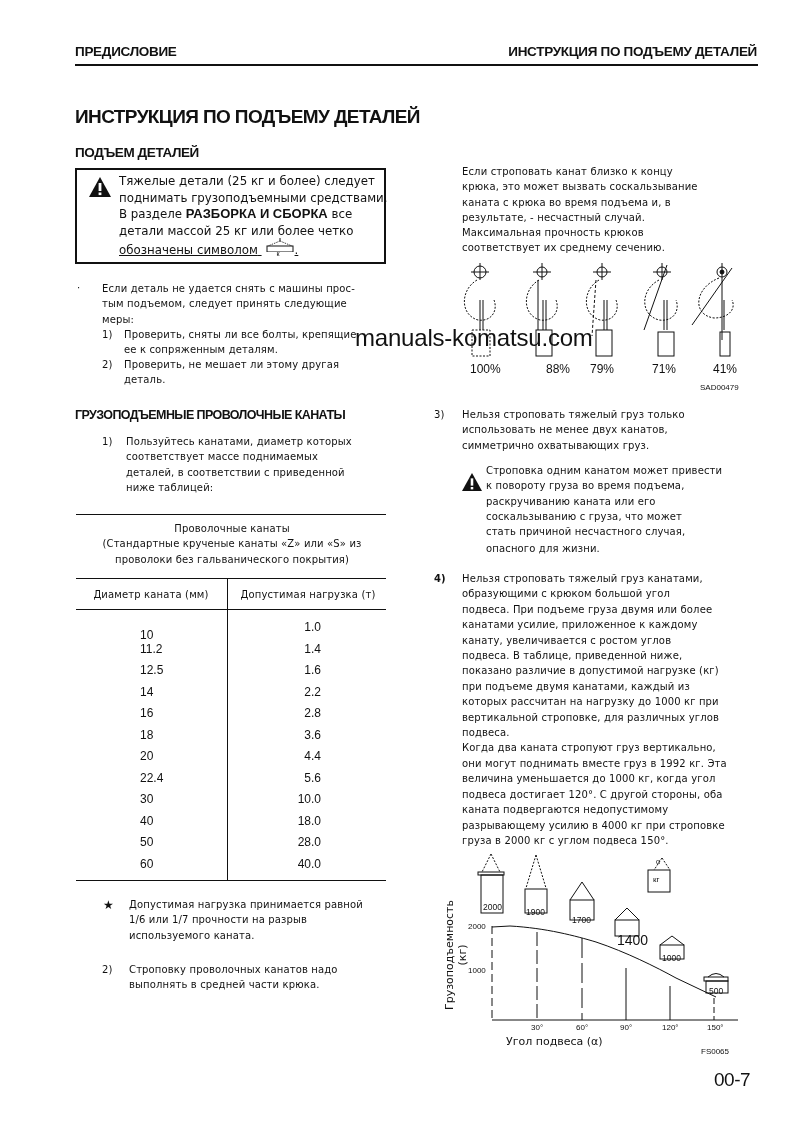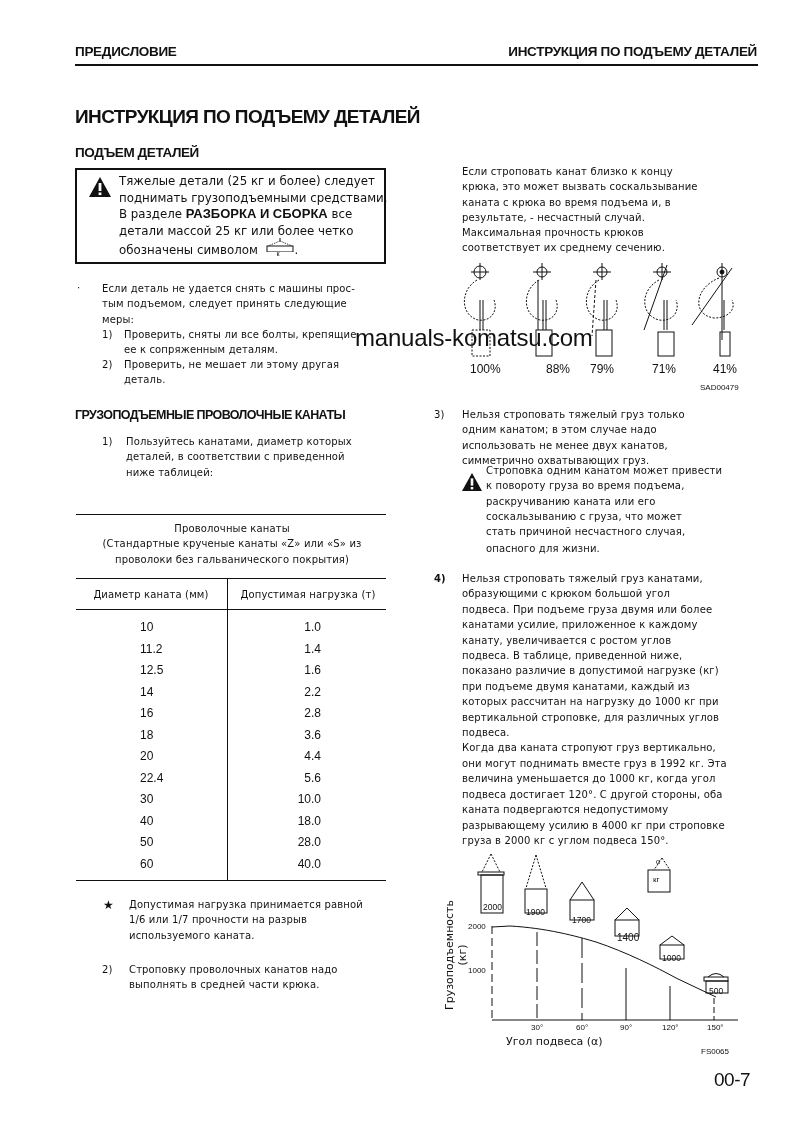--- a/index.html
+++ b/index.html
@@ -37,21 +37,21 @@
 <svg class="abs warn-icon" style="left:88px; top:176px;" viewBox="0 0 24 22">
   <path d="M12 1 L23 21 L1 21 Z" fill="#111"></path>
   <rect x="10.6" y="7" width="2.8" height="8" fill="#fff"></rect>
   <rect x="10.6" y="16.5" width="2.8" height="2.6" fill="#fff"></rect>
 </svg>
 <div class="abs warn-text">
   <div>Тяжелые детали (25 кг и более) следует</div>
   <div>поднимать грузоподъемными средствами.</div>
   <div><span>В разделе </span><b>РАЗБОРКА И СБОРКА</b><span> все</span></div>
   <div>детали массой 25 кг или более четко</div>
-  <div style="margin-top:3px;"><span>обозначены символом</span>
+  <div style="margin-top:3px;text-decoration:underline;"><span>обозначены символом</span>
     <span style="display:inline-block; position:relative; width:30px; height:14px; vertical-align:-2px; margin-left:3px;">
       <svg width="30" height="14" viewBox="0 0 30 14" style="position:absolute; left:0; top:-4px;">
         <line x1="15" y1="0" x2="15" y2="3" stroke="#111" stroke-width="1"></line>
         <line x1="15" y1="3" x2="3" y2="8" stroke="#111" stroke-width="0.8" stroke-dasharray="1.5,1"></line>
         <line x1="15" y1="3" x2="27" y2="8" stroke="#111" stroke-width="0.8" stroke-dasharray="1.5,1"></line>
         <rect x="2" y="8" width="26" height="6" fill="none" stroke="#111" stroke-width="1"></rect>
       </svg>
       <span class="small" style="position:absolute; left:12px; top:4px; font-size:7px;">к</span>
     </span>.
   </div>
@@ -71,39 +71,40 @@
 <div class="abs txt" style="left:102px; top:357px;">2)</div>
 <div class="abs txt" style="left:124px; top:357px; width:280px;">
   <div>Проверить, не  мешает  ли этому  другая</div>
   <div>деталь.</div>
 </div>
 
 <div class="abs h2" style="left:75px; top:408px; font-size:12.5px; letter-spacing:-0.6px;">ГРУЗОПОДЪЕМНЫЕ ПРОВОЛОЧНЫЕ КАНАТЫ</div>
 <div class="abs txt" style="left:102px; top:434px;">1)</div>
 <div class="abs txt" style="left:126px; top:434px; width:280px;">
   <div>Пользуйтесь канатами, диаметр которых</div>
+  <div>соответствует массе поднимаемых</div>
   <div>деталей, в соответствии с приведенной</div>
   <div>ниже таблицей:</div>
 </div>
 
 <div class="abs table-rule" style="left:76px; top:514px; width:310px;"></div>
 <div class="abs txt" style="left:74px; top:521px; width:316px; text-align:center;">
   <div>Проволочные канаты</div>
   <div>(Стандартные крученые канаты «Z» или «S» из</div>
   <div>проволоки без гальванического покрытия)</div>
 </div>
 <div class="abs table-rule" style="left:76px; top:578px; width:310px;"></div>
 <div class="abs" style="left:227px; top:578px; width:1px; height:302px; background:#111;"></div>
 <div class="abs txt" style="left:76px; top:587px; width:150px; text-align:center;">Диаметр каната (мм)</div>
 <div class="abs txt" style="left:229px; top:587px; width:158px; text-align:center;">Допустимая нагрузка (т)</div>
 <div class="abs table-rule" style="left:76px; top:609px; width:310px;"></div>
 
 <div class="abs" style="left:76px; top:620px; width:312px;">
   <div class="col-row tnum" style="top:0px;">
-      <span style="position:absolute; left:64px;">10</span>
+      <span style="position:absolute; left:64px;margin-top:8px;">10</span>
       <span style="position:absolute; right:67px;">1.0</span>
     </div>
   <div class="col-row tnum" style="top:21.5px;">
       <span style="position:absolute; left:64px;">11.2</span>
       <span style="position:absolute; right:67px;">1.4</span>
     </div>
   <div class="col-row tnum" style="top:43px;">
       <span style="position:absolute; left:64px;">12.5</span>
       <span style="position:absolute; right:67px;">1.6</span>
     </div>
@@ -229,21 +230,20 @@
 <div class="abs hook-pct" style="left:590px; top:362px;">79%</div>
 <div class="abs hook-pct" style="left:652px; top:362px;">71%</div>
 <div class="abs hook-pct" style="left:713px; top:362px;">41%</div>
 <div class="abs small" style="left:700px; top:383px;">SAD00479</div>
 
 <div class="abs watermark">manuals-komatsu.com</div>
 
 <div class="abs txt" style="left:434px; top:407px;">3)</div>
 <div class="abs txt" style="left:462px; top:407px; width:300px;">
   <div>Нельзя строповать тяжелый груз только</div>
-  <div>одним канатом; в этом случае надо</div>
   <div>использовать не менее двух канатов,</div>
   <div>симметрично охватывающих груз.</div>
 </div>
 <svg class="abs" style="left:460px; top:472px;" width="24" height="20" viewBox="0 0 24 22">
   <path d="M12 1 L23 21 L1 21 Z" fill="#111"></path>
   <rect x="10.6" y="7" width="2.8" height="8" fill="#fff"></rect>
   <rect x="10.6" y="16.5" width="2.8" height="2.6" fill="#fff"></rect>
 </svg>
 <div class="abs txt" style="left:486px; top:463px; width:280px;">
   <div>Строповка одним канатом может привести</div>
@@ -327,21 +327,21 @@
         <line x1="216" y1="6" x2="208" y2="18" stroke-dasharray="2,1.5"></line>
           <line x1="216" y1="6" x2="224" y2="18" stroke-dasharray="2,1.5"></line>
         <rect x="202" y="18" width="22" height="22"></rect>
       </g>
     </g>
   </svg>
 
   <div class="abs small" style="left:37px; top:50px; font-size:8.5px;">2000</div>
   <div class="abs small" style="left:80px; top:55px; font-size:8.5px;">1900</div>
   <div class="abs small" style="left:126px; top:63px; font-size:8.5px;">1700</div>
-  <div class="abs small" style="left:171px; top:80px; font-size:10px;">1400</div>
+  <div class="abs small" style="left:171px; top:80px; font-size:14px;">1400</div>
   <div class="abs small" style="left:216px; top:101px; font-size:8.5px;">1000</div>
   <div class="abs small" style="left:263px; top:134px; font-size:8.5px;">500</div>
   <div class="abs small" style="left:210px; top:6px; font-size:7px;">α</div>
   <div class="abs small" style="left:207px; top:23px; font-size:8px;">кг</div>
 
   <div class="abs small" style="left:22px; top:70px; font-size:8px;">2000</div>
   <div class="abs small" style="left:22px; top:114px; font-size:8px;">1000</div>
 
   <div class="abs small" style="left:85px; top:171px; font-size:8px;">30°</div>
   <div class="abs small" style="left:130px; top:171px; font-size:8px;">60°</div>

